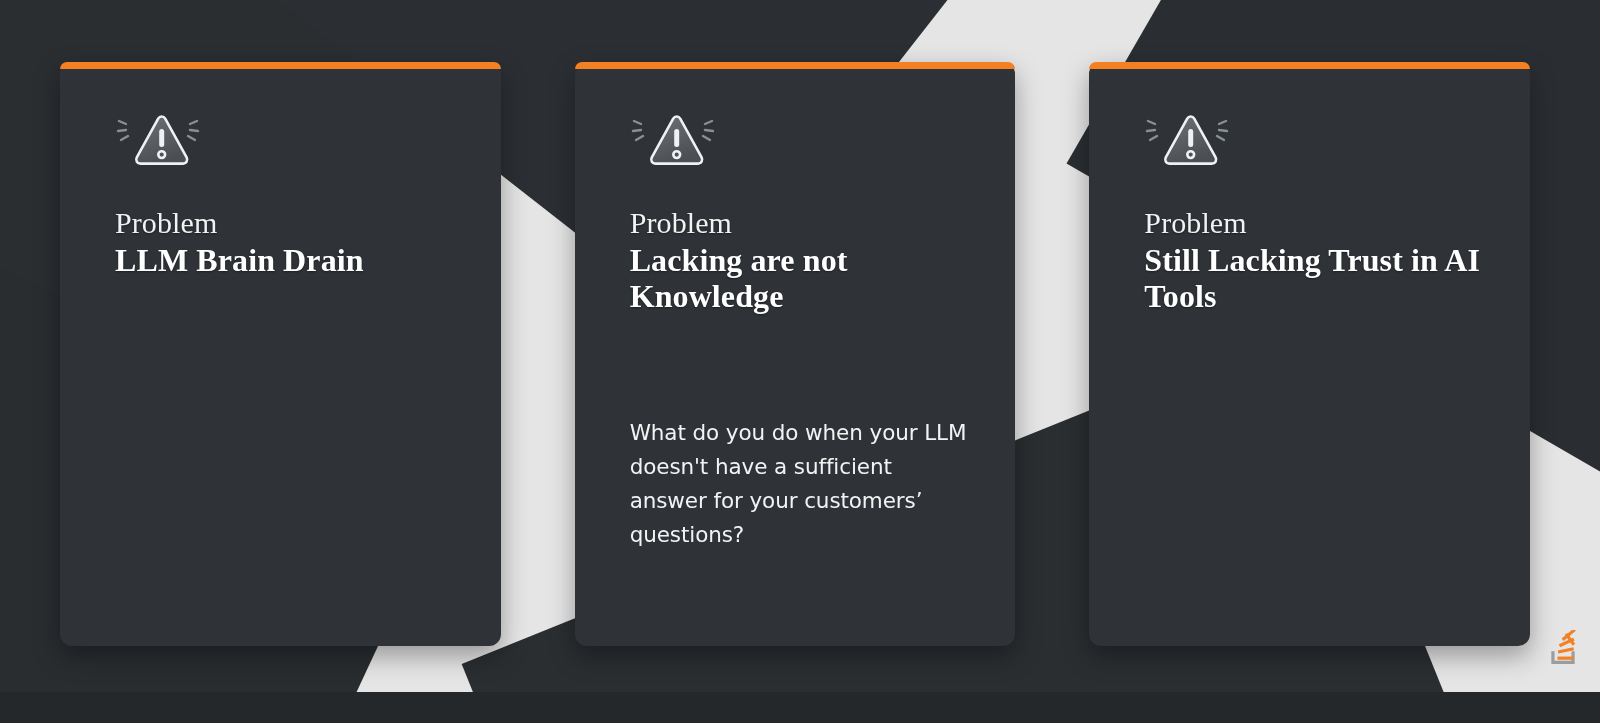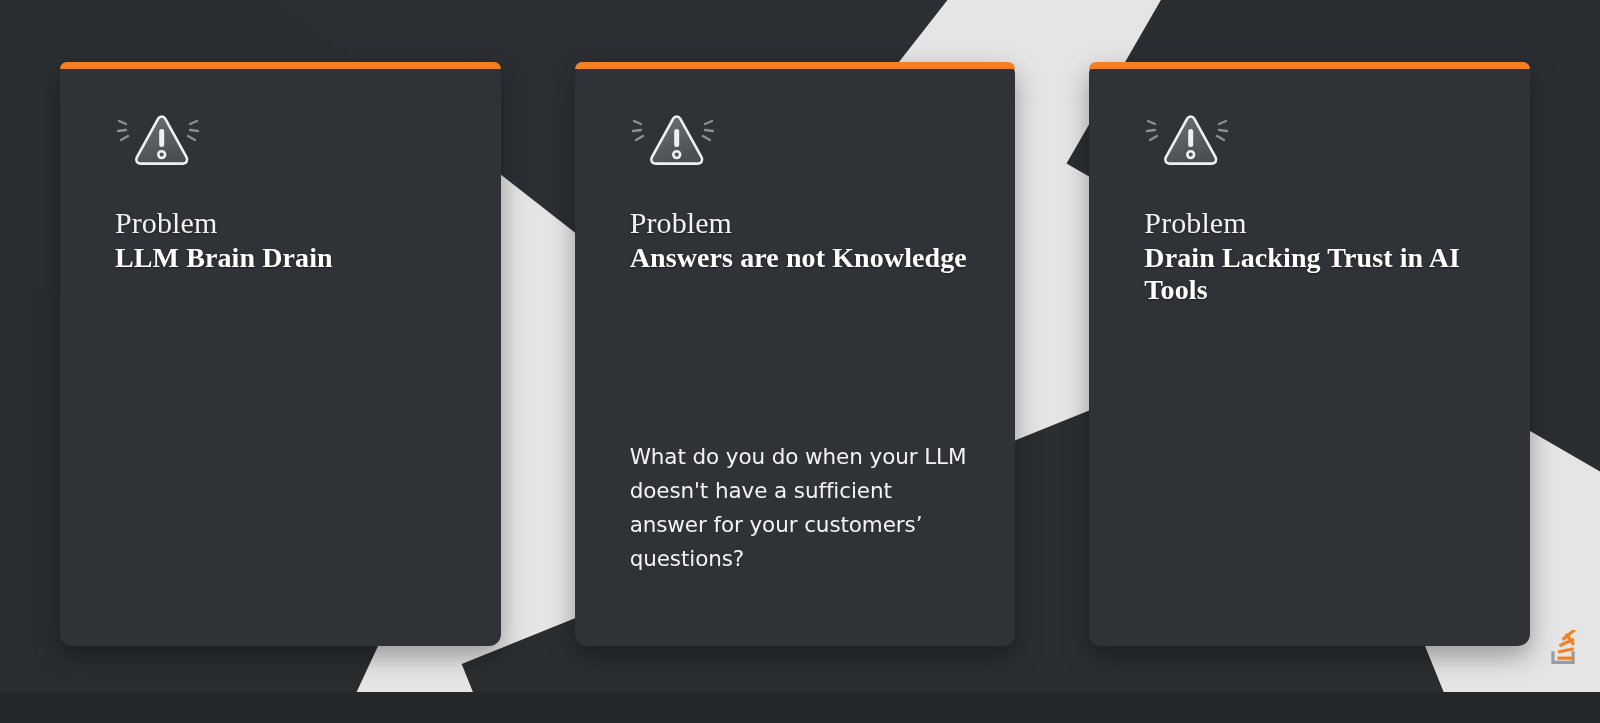--- a/index.html
+++ b/index.html
@@ -113,39 +113,39 @@
     font-weight: 400;
     font-size: 30px;
     line-height: 1.13;
     color: #f2f2f3;
     letter-spacing: 0.1px;
     text-shadow: 0 1px 2px rgba(0,0,0,0.45);
   }
   .title {
     font-family: "Liberation Serif", "DejaVu Serif", serif;
     font-weight: 700;
-    font-size: 28px;
+    font-size: 32px;
     line-height: 1.13;
     color: #ffffff;
     letter-spacing: 0.1px;
     margin-top: 2px;
     text-shadow: 0 1px 2px rgba(0,0,0,0.45);
   }
 
   .spacer { flex: 1 1 auto; }
 
   
   .body-copy {
     font-family: "DejaVu Sans", "Liberation Sans", sans-serif;
     font-size: 21.5px;
     line-height: 1.58;
     color: #f3f3f4;
     font-weight: 400;
     letter-spacing: -0.1px;
-    margin-bottom: 40px;
+    margin-bottom: 64px;
     max-width: 340px;
   }
 
   
   .so-logo {
     position: absolute;
     right: 22px;
     bottom: 28px;
     width: 30px;
     height: 34px;
@@ -221,21 +221,21 @@
             <line x1="13" y1="26" x2="6" y2="30"></line>
             <line x1="75" y1="14" x2="82" y2="11"></line>
             <line x1="75" y1="20" x2="83" y2="21"></line>
             <line x1="73" y1="26" x2="80" y2="30"></line>
           </g>
         </svg>
       </div>
 
       <div class="head-block">
         <div class="eyebrow">Problem</div>
-        <div class="title">Answers are not Knowledge</div>
+        <div class="title">Lacking are not Knowledge</div>
       </div>
 
       <div class="spacer"></div>
 
       <div class="body-copy">What do you do when your LLM doesn't have a sufficient answer for your customers’ questions?</div>
     </div>
 
     <div class="card">
       <div class="icon-wrap">
         <svg viewBox="0 0 86 74" xmlns="http://www.w3.org/2000/svg">
@@ -256,21 +256,21 @@
             <line x1="13" y1="26" x2="6" y2="30"></line>
             <line x1="75" y1="14" x2="82" y2="11"></line>
             <line x1="75" y1="20" x2="83" y2="21"></line>
             <line x1="73" y1="26" x2="80" y2="30"></line>
           </g>
         </svg>
       </div>
 
       <div class="head-block">
         <div class="eyebrow">Problem</div>
-        <div class="title">Drain Lacking Trust in AI Tools</div>
+        <div class="title">Still Lacking Trust in AI Tools</div>
       </div>
 
       <div class="spacer"></div>
 
     </div>
 
   </div>
 
   <div class="so-logo">
     <svg viewBox="0 0 32 37" xmlns="http://www.w3.org/2000/svg">

